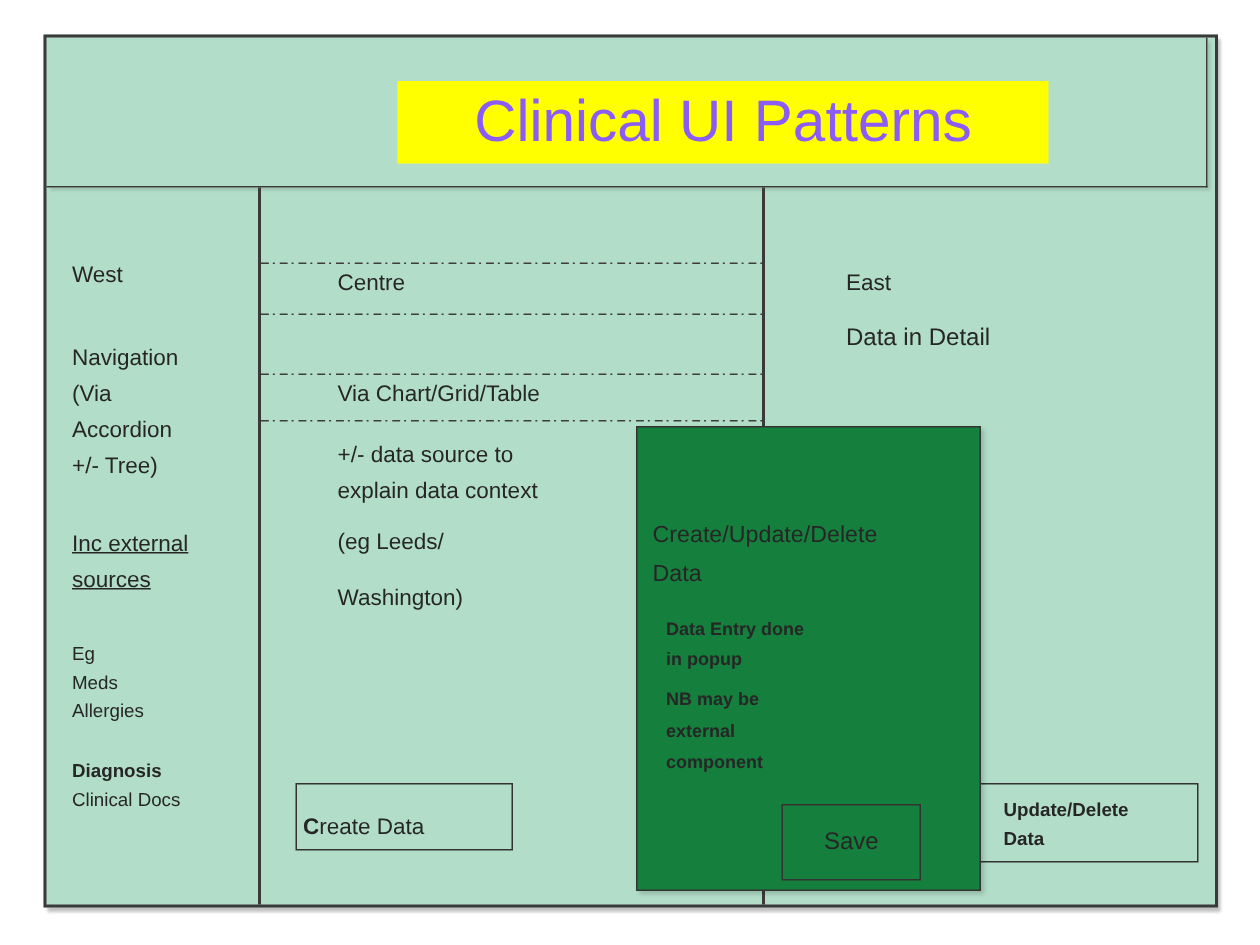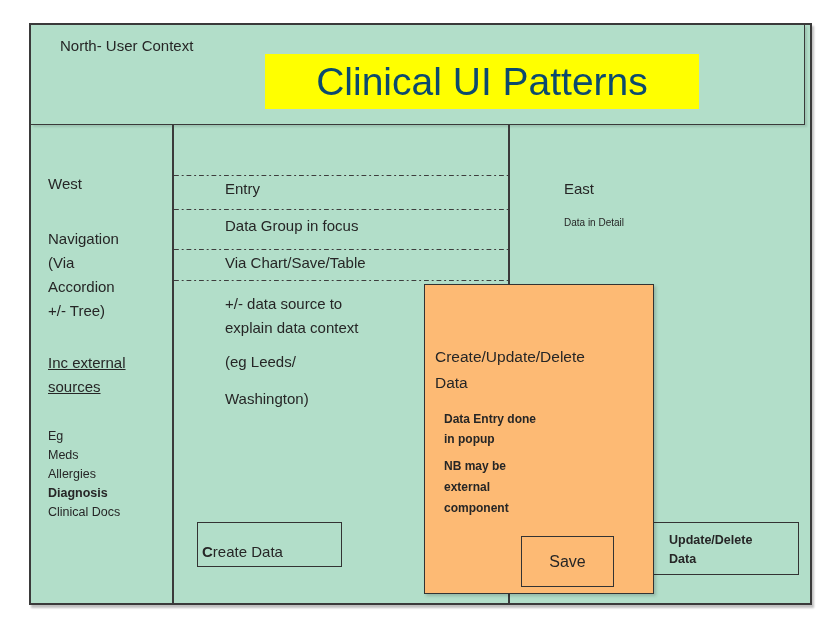--- a/index.html
+++ b/index.html
@@ -21,38 +21,38 @@
   
   .north {
     position:absolute; left:0; top:0; width:774px; height:100px;
     border-right:1.5px solid #3a3a3a;
     border-bottom:1.5px solid #3a3a3a;
     box-shadow:2px 2px 2px rgba(0,0,0,0.12);
   }
   .north-label { position:absolute; left:29px; top:12px; font-size:15px; }
   .slide-title {
     position:absolute; left:234px; top:29px; width:434px; height:55px;
-    background:#ffff00; color:#0c4a6e;
+    background:#ffff00; color:#8b5cf6;
     font-size:39px; line-height:55px; text-align:center;
     white-space:nowrap;
   }
 
   
   .vline { position:absolute; top:100px; bottom:0; width:1.5px; background:#3a3a3a; }
   .v1 { left:141px; }
   .v2 { left:477px; }
 
   
   .abs { position:absolute; }
   .west-label    { left:17px; top:150px; font-size:15px; }
   .west-nav      { left:17px; top:202px; font-size:15px; line-height:24px; }
   .west-ext      { left:17px; top:326px; font-size:15px; line-height:24px;text-decoration:underline; }
   .west-examples { left:17px; top:402px; font-size:12.5px; line-height:19px; }
   .stack span { display:block; }
-  .west-examples span:nth-child(4) { font-weight:bold; }
+  .west-examples span:nth-child(4) { font-weight:bold;margin-top:21px; }
 
   
   .dashline {
     position:absolute; left:143px; width:334px; height:2px;
     background-image:repeating-linear-gradient(90deg,
       #3d3d3d 0, #3d3d3d 5px,
       transparent 5px, transparent 8px,
       #3d3d3d 8px, #3d3d3d 9.5px,
       transparent 9.5px, transparent 12.5px);
     background-size:12.5px 1.2px;
@@ -62,21 +62,21 @@
   .dl1 { top:150px; } .dl2 { top:184px; } .dl3 { top:224px; } .dl4 { top:255px; }
   .c-label { left:194px; top:155px; font-size:15px; }
   .c-row1  { left:194px; top:192px; font-size:15px; }
   .c-row2  { left:194px; top:229px; font-size:15px; }
   .c-ds    { left:194px; top:267px; font-size:15px; line-height:24px; }
   .c-eg    { left:194px; top:328px; font-size:15px; }
   .c-wash  { left:194px; top:365px; font-size:15px; }
 
   
   .east-label  { left:533px; top:155px; font-size:15px; }
-  .east-detail { left:533px; top:192px; font-size:10px; }
+  .east-detail { left:533px; top:192px; font-size:16px; }
 
   
   .create-btn {
     left:166px; top:497px; width:145px; height:45px;
     border:1.5px solid #333;
     font-size:15px; padding:20px 0 0 4px;
   }
   .create-btn .bold-initial { font-weight:bold; }
 
   .ud-box {
@@ -84,42 +84,41 @@
     border:1.5px solid #333;
     background:#b2dec9;
     font-size:12.5px; font-weight:bold; line-height:19px;
     padding:8px 0 16px 21px;
     z-index:1;
   }
 
   
   .popup {
     left:393px; top:259px; width:230px; height:310px;
-    background:#fdba74;
+    background:#15803d;
     border:1.5px solid #333;
     z-index:5;
     box-shadow:2px 2px 3px rgba(0,0,0,0.18);
     text-decoration:underline;
   }
   .popup-title { left:10px; top:59px; font-size:15.5px; line-height:26px; }
   .popup-note1 { left:19px; top:124px; font-size:12px; font-weight:bold; line-height:20px; }
   .popup-note2 { left:19px; top:171px; font-size:12px; font-weight:bold; line-height:21px; }
   .save-btn {
     left:96px; top:251px; width:93px; height:51px;
     border:1.5px solid #333;
     font-size:16px; line-height:49px; text-align:center;
   }
 </style>
 </head>
 <body>
 
 <div class="slide">
 
   <div class="north">
-    <div class="north-label">North- User Context</div>
     <div class="slide-title">Clinical UI Patterns</div>
   </div>
 
   <div class="vline v1"></div>
   <div class="vline v2"></div>
 
   <div class="abs west-label">West</div>
   <div class="abs west-nav stack">
     <span>Navigation</span>
     <span>(Via</span>
@@ -132,25 +131,24 @@
   </div>
   <div class="abs west-examples stack">
     <span>Eg</span>
     <span>Meds</span>
     <span>Allergies</span>
     <span>Diagnosis</span>
     <span>Clinical Docs</span>
   </div>
 
   <div class="dashline dl1"></div>
-  <div class="abs c-label">Entry</div>
+  <div class="abs c-label">Centre</div>
   <div class="dashline dl2"></div>
-  <div class="abs c-row1">Data Group in focus</div>
   <div class="dashline dl3"></div>
-  <div class="abs c-row2">Via Chart/Save/Table</div>
+  <div class="abs c-row2">Via Chart/Grid/Table</div>
   <div class="dashline dl4"></div>
   <div class="abs c-ds stack">
     <span>+/- data source to</span>
     <span>explain data context</span>
   </div>
   <div class="abs c-eg">(eg Leeds/</div>
   <div class="abs c-wash">Washington)</div>
 
   <div class="abs create-btn">
     <span class="bold-initial">C</span><span>reate Data</span>

